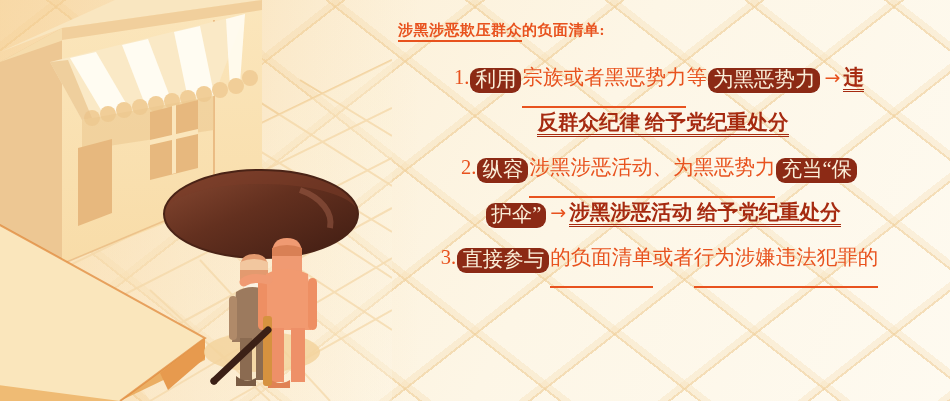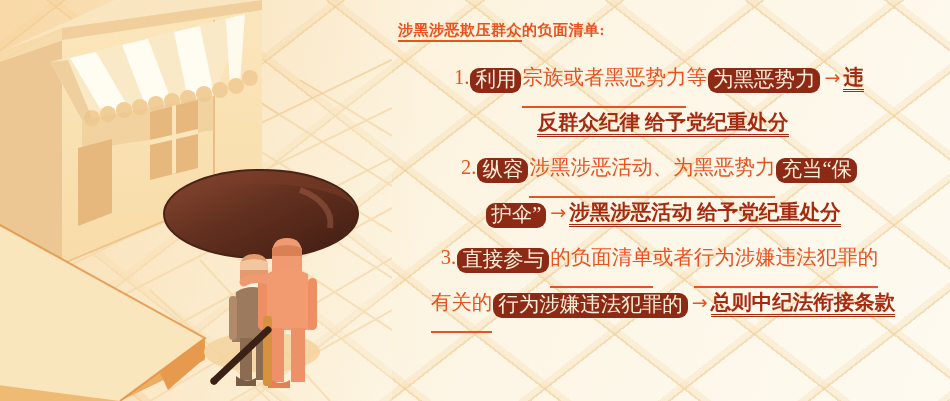--- a/index.html
+++ b/index.html
@@ -254,19 +254,16 @@
       </span>
       <span class="ln l2">
         <span class="pill">护伞”</span><span class="arrow">→</span><span class="result">涉黑涉恶活动 给予党纪重处分</span>
       </span>
     </div>
 
     <div class="item i3">
       <span class="ln l1">
         <span class="num">3.</span><span class="pill">直接参与</span><span class="u">的负面清单</span><span>或者</span><span class="u">行为涉嫌违法犯罪的</span>
       </span>
-      <span class="ln l2">
-        <span class="u">有关的</span><span class="pill">行为涉嫌违法犯罪的</span><span class="arrow">→</span><span class="result">总则中纪法衔接条款</span>
-      </span>
     </div>
 
   </div>
 </div>
 
 </body></html>

